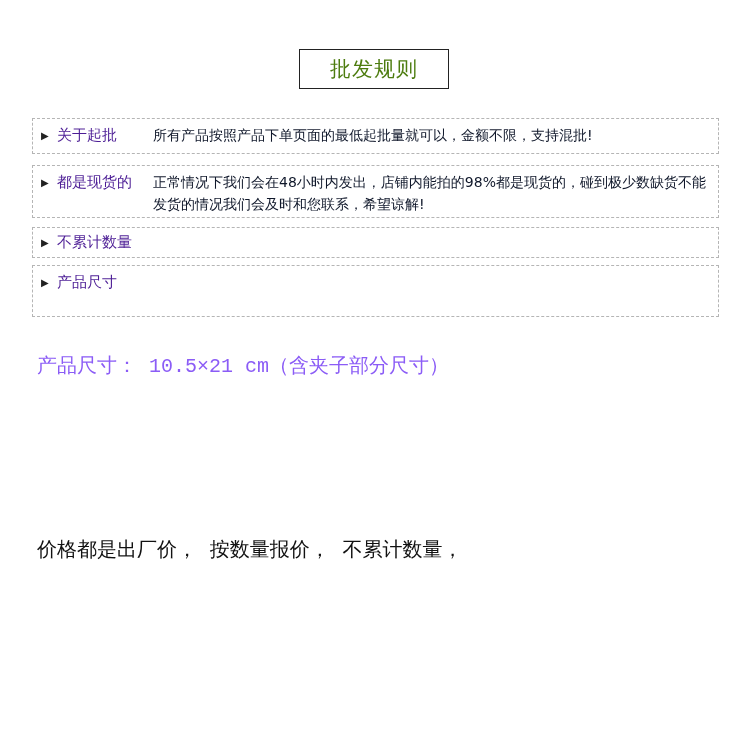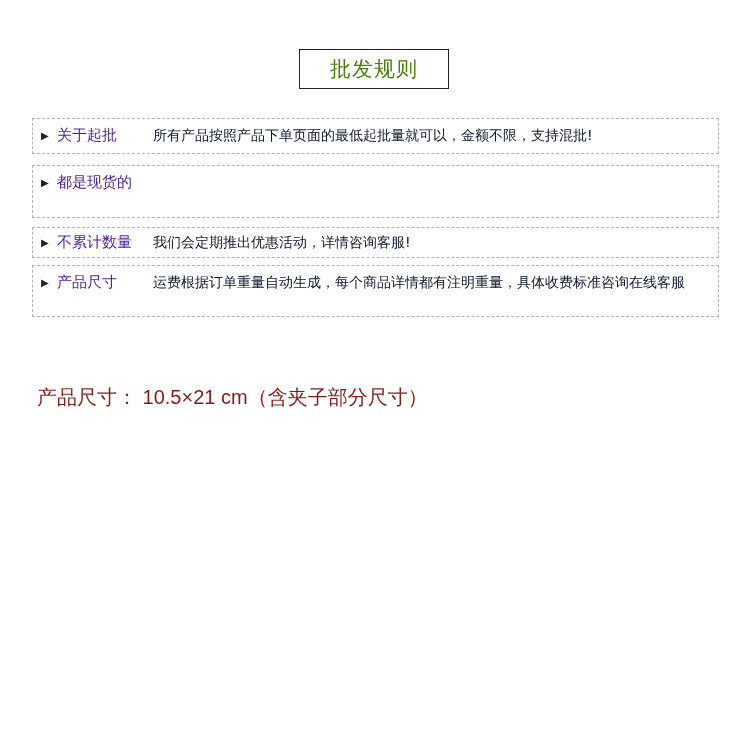--- a/index.html
+++ b/index.html
@@ -3,21 +3,21 @@
 <meta charset="utf-8">
 <style>
   html, body { margin:0; padding:0; background:#ffffff; }
   body { width:750px; height:750px; position:relative; overflow:hidden; font-family:"DejaVu Sans", sans-serif; color:#1a1a1a; }
   .title-box { position:absolute; left:299px; top:49px; width:150px; height:40px; border:1px solid #222; box-sizing:border-box; display:flex; align-items:center; justify-content:center; font-size:21px; color:#4d7c0f; letter-spacing:1px; }
   .rule-box { position:absolute; left:32px; width:687px; border:1px dashed #b5b5b5; box-sizing:border-box; display:flex; align-items:flex-start; }
   .rule-head { display:flex; align-items:center; flex:0 0 auto; padding-left:8px; height:32px; }
   .arrow { font-size:10px; color:#222; width:16px; display:inline-block; }
   .rule-label { font-size:15px; font-weight:normal; color:#4c1d95; width:96px; letter-spacing:0px; }
   .rule-text { font-size:14px; color:#0f172a; line-height:22px; padding-top:5px; padding-right:10px; flex:1 1 auto; }
-  .size-line { position:absolute; left:37px; top:384px; font-family:Liberation Sans, sans-serif; font-size:20px; color:#7f1d1d; white-space:pre; }
+  .size-line { position:absolute; left:37px; top:352px; font-family:Liberation Mono, monospace; font-size:20px; color:#8b5cf6; white-space:pre; }
   .para { position:absolute; left:37px; top:448px; font-family:"DejaVu Serif", serif; font-size:20px; color:#111; line-height:40.5px; white-space:pre; }
   .para div { height:40.5px; }
 </style>
 </head>
 <body>
 
 <div class="title-box">批发规则</div>
 
 <div class="rule-box" style="top:118px;height:36px;">
   <div class="rule-head">
@@ -25,37 +25,37 @@
     <span class="rule-label">关于起批</span>
   </div>
   <div class="rule-text">所有产品按照产品下单页面的最低起批量就可以，金额不限，支持混批!</div>
 </div>
 
 <div class="rule-box" style="top:165px;height:53px;">
   <div class="rule-head">
     <span class="arrow">▶</span>
     <span class="rule-label">都是现货的</span>
   </div>
+  <div class="rule-text">正常情况下我们会在48小时内发出，店铺内能拍的98%都是现货的，碰到极少数缺货不能发货的情况我们会及时和您联系，希望谅解!</div>
 </div>
 
 <div class="rule-box" style="top:227px;height:31px;">
   <div class="rule-head" style="height:28px;">
     <span class="arrow">▶</span>
     <span class="rule-label">不累计数量</span>
   </div>
-  <div class="rule-text" style="padding-top:3px;">我们会定期推出优惠活动，详情咨询客服!</div>
 </div>
 
 <div class="rule-box" style="top:265px;height:52px;">
   <div class="rule-head">
     <span class="arrow">▶</span>
     <span class="rule-label">产品尺寸</span>
   </div>
-  <div class="rule-text">运费根据订单重量自动生成，每个商品详情都有注明重量，具体收费标准咨询在线客服</div>
 </div>
 
 <div class="size-line">产品尺寸： 10.5×21 cm（含夹子部分尺寸）</div>
 
 <div class="para">
+  <div>价格都是出厂价，  按数量报价，  不累计数量，</div>
   
   
   
 </div>
 
 </body></html>

